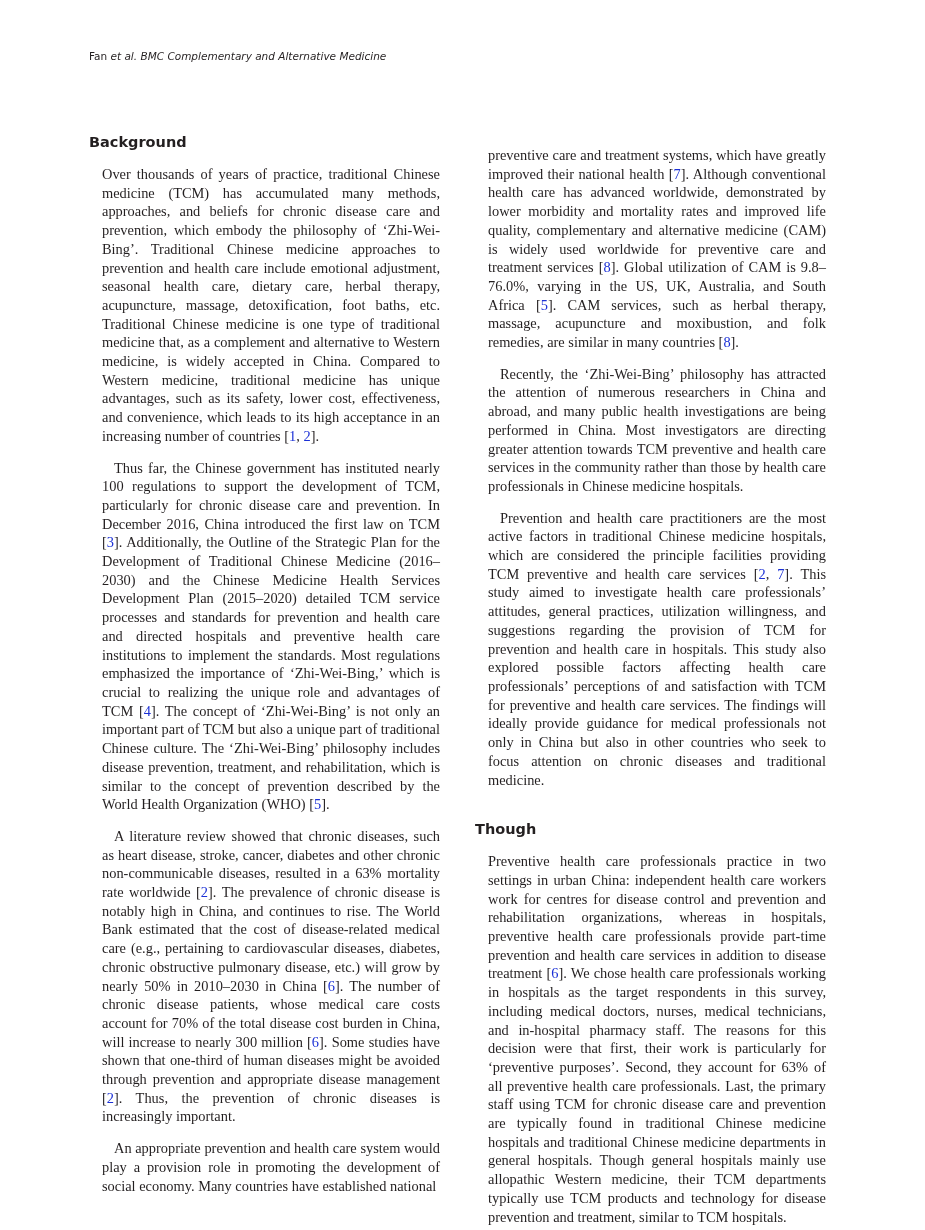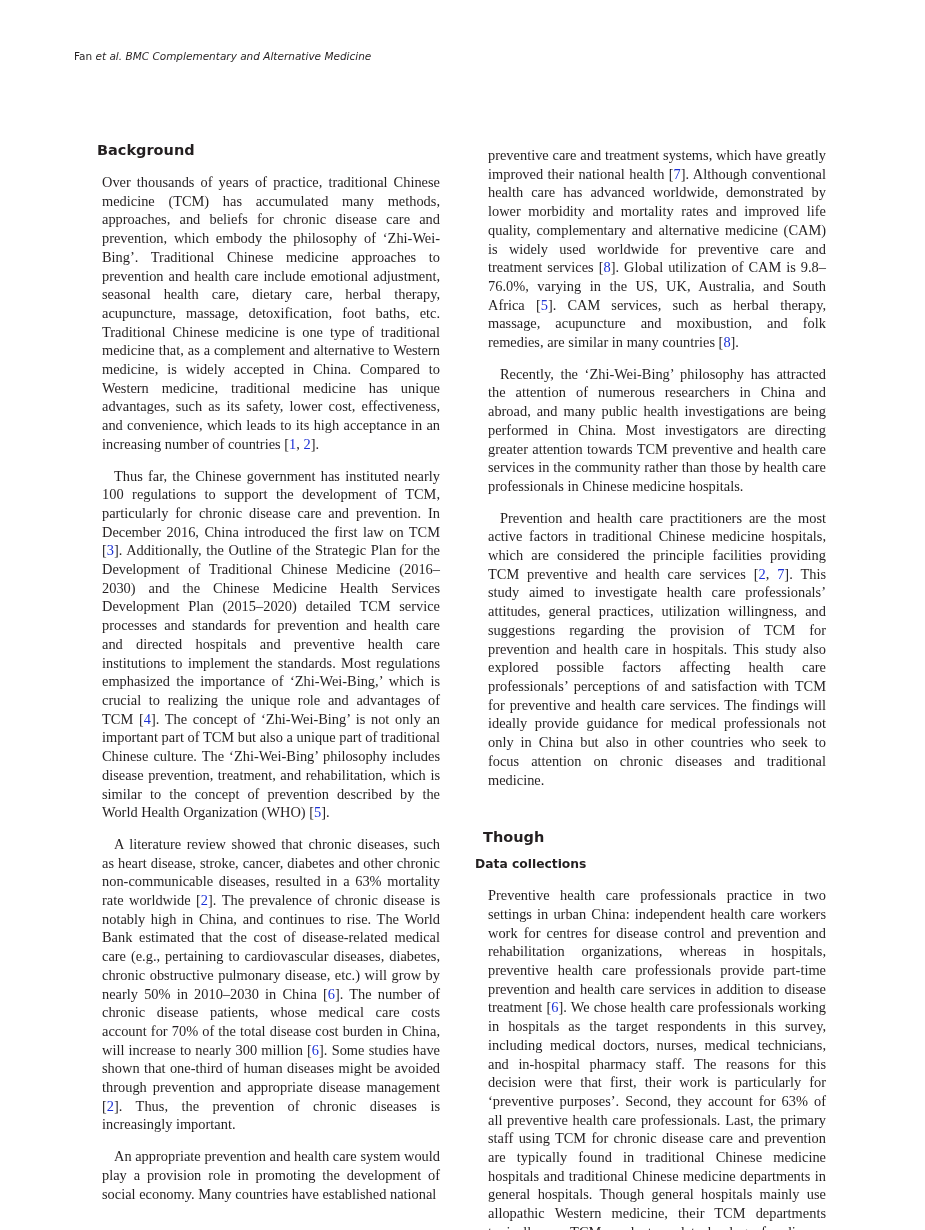--- a/index.html
+++ b/index.html
@@ -1,27 +1,27 @@
 <!DOCTYPE html>
 <html><head>
 <meta charset="utf-8">
 <style>
   html, body { margin:0; padding:0; background:#ffffff; }
   body { width:925px; height:1230px; position:relative; overflow:hidden; color:#231f20; }
   .running-head {
-    position:absolute; left:74px; top:50px;
+    position:absolute; left:89px; top:50px;
     font-family:"DejaVu Sans", sans-serif; font-size:10.5px; color:#231f20;
   }
   .running-head em { font-style:italic; }
   .col { position:absolute; top:133px; width:364px; font-family:"Liberation Serif", serif; font-size:14.4px; line-height:18.7px; text-align:justify; hyphens:auto; }
   .col.left { left:89px; }
   .col.right { left:475px; }
   .col p { margin:13px; text-indent:0; }
   .col p.indent { text-indent:12px; }
-  h2 { font-family:"DejaVu Sans", sans-serif; font-weight:bold; font-size:14.5px; margin:8px; line-height:19px; }
+  h2 { font-family:"DejaVu Sans", sans-serif; font-weight:bold; font-size:14.5px; margin:0; line-height:19px; }
   h3 { font-family:"DejaVu Sans", sans-serif; font-weight:bold; font-size:12.3px; margin:0; line-height:18px; }
   .spacer { height:18px; }
   .cite { color:#1a2fd6; cursor:pointer; }
 </style>
 </head>
 <body>
 
 <div class="running-head"><span>Fan </span><em>et al. BMC Complementary and Alternative Medicine</em></div>
 
 <div class="col left">
@@ -31,15 +31,14 @@
   <p class="indent">A literature review showed that chronic diseases, such as heart disease, stroke, cancer, diabetes and other chronic non-communicable diseases, resulted in a 63% mortality rate worldwide [<span class="cite">2</span>]. The prevalence of chronic disease is notably high in China, and continues to rise. The World Bank estimated that the cost of disease-related medical care (e.g., pertaining to cardiovascular diseases, diabetes, chronic obstructive pulmonary disease, etc.) will grow by nearly 50% in 2010–2030 in China [<span class="cite">6</span>]. The number of chronic disease patients, whose medical care costs account for 70% of the total disease cost burden in China, will increase to nearly 300 million [<span class="cite">6</span>]. Some studies have shown that one-third of human diseases might be avoided through prevention and appropriate disease management [<span class="cite">2</span>]. Thus, the prevention of chronic diseases is increasingly important.</p>
   <p class="indent">An appropriate prevention and health care system would play a provision role in promoting the development of social economy. Many countries have established national</p>
 </div>
 
 <div class="col right">
   <p>preventive care and treatment systems, which have greatly improved their national health [<span class="cite">7</span>]. Although conventional health care has advanced worldwide, demonstrated by lower morbidity and mortality rates and improved life quality, complementary and alternative medicine (CAM) is widely used worldwide for preventive care and treatment services [<span class="cite">8</span>]. Global utilization of CAM is 9.8–76.0%, varying in the US, UK, Australia, and South Africa [<span class="cite">5</span>]. CAM services, such as herbal therapy, massage, acupuncture and moxibustion, and folk remedies, are similar in many countries [<span class="cite">8</span>].</p>
   <p class="indent">Recently, the ‘Zhi-Wei-Bing’ philosophy has attracted the attention of numerous researchers in China and abroad, and many public health investigations are being performed in China. Most investigators are directing greater attention towards TCM preventive and health care services in the community rather than those by health care professionals in Chinese medicine hospitals.</p>
   <p class="indent">Prevention and health care practitioners are the most active factors in traditional Chinese medicine hospitals, which are considered the principle facilities providing TCM preventive and health care services [<span class="cite">2</span>, <span class="cite">7</span>]. This study aimed to investigate health care professionals’ attitudes, general practices, utilization willingness, and suggestions regarding the provision of TCM for prevention and health care in hospitals. This study also explored possible factors affecting health care professionals’ perceptions of and satisfaction with TCM for preventive and health care services. The findings will ideally provide guidance for medical professionals not only in China but also in other countries who seek to focus attention on chronic diseases and traditional medicine.</p>
   <div class="spacer"></div>
   <h2>Though</h2>
-  <h3>Data collections</h3>
   <p>Preventive health care professionals practice in two settings in urban China: independent health care workers work for centres for disease control and prevention and rehabilitation organizations, whereas in hospitals, preventive health care professionals provide part-time prevention and health care services in addition to disease treatment [<span class="cite">6</span>]. We chose health care professionals working in hospitals as the target respondents in this survey, including medical doctors, nurses, medical technicians, and in-hospital pharmacy staff. The reasons for this decision were that first, their work is particularly for ‘preventive purposes’. Second, they account for 63% of all preventive health care professionals. Last, the primary staff using TCM for chronic disease care and prevention are typically found in traditional Chinese medicine hospitals and traditional Chinese medicine departments in general hospitals. Though general hospitals mainly use allopathic Western medicine, their TCM departments typically use TCM products and technology for disease prevention and treatment, similar to TCM hospitals.</p>
 </div>
 
 </body></html>

